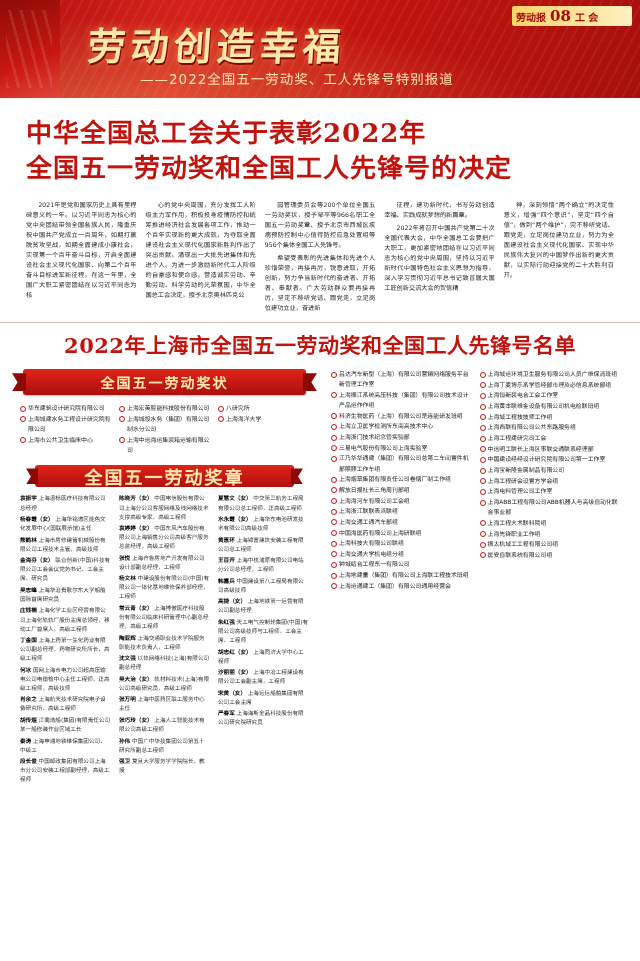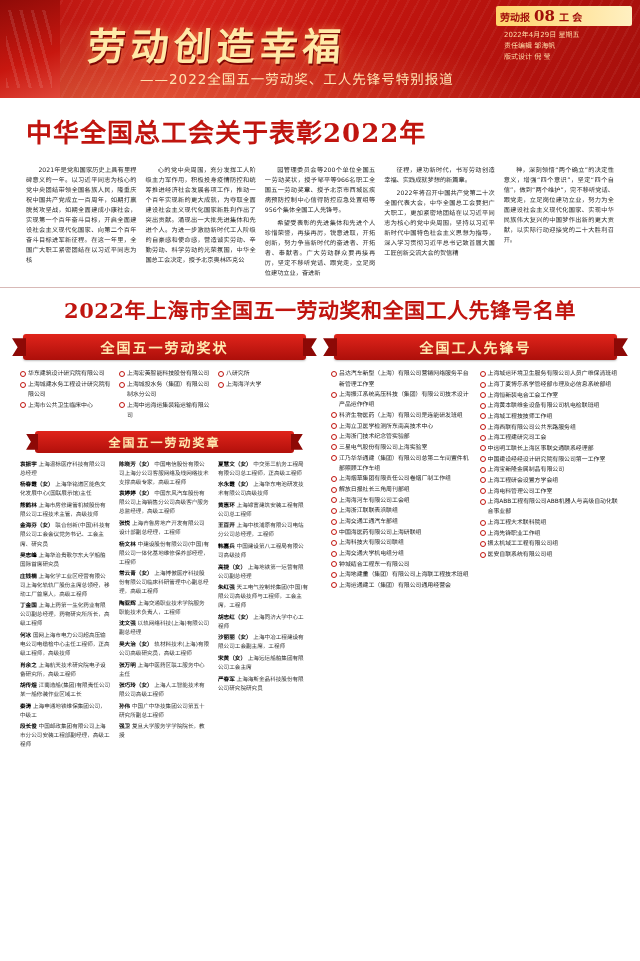--- a/index.html
+++ b/index.html
@@ -37,21 +37,21 @@
     font-weight:bold;font-size:38px;letter-spacing:5px;
     color:#ffe9a8;
     text-shadow:1px 2px 0 #7d0705, 0 0 8px rgba(255,210,110,.5);
     transform:skewX(-4deg);
   }
   .mh-sub{
     position:absolute;left:140px;top:68px;
     font-size:13.5px;letter-spacing:1px;color:#ffe2b0;font-weight:normal;
   }
   .mh-badge{
-    position:absolute;right:8px;top:6px;width:136px;height:20px;
+    position:absolute;right:8px;top:6px;width:120px;height:20px;
     background:linear-gradient(90deg,#ffd36a,#fff0c2);
     border-radius:2px;display:flex;align-items:center;
     color:#a00d09;font-size:10px;font-weight:bold;padding:0 4px;box-sizing:border-box;
     gap:4px;
   }
   .mh-badge .num{font-size:15px;font-family:"DejaVu Serif",serif;}
   .mh-info{
     position:absolute;right:8px;top:30px;width:128px;
     color:#ffdca8;font-size:7px;line-height:1.55;text-align:left;
   }
@@ -100,21 +100,21 @@
     background:#8d0906;
   }
   .ribbon:before{left:-11px;clip-path:polygon(0 0,100% 0,100% 100%,0 100%,40% 50%);}
   .ribbon:after{right:-11px;clip-path:polygon(0 0,100% 0,60% 50%,100% 100%,0 100%);}
 
   .sub-ribbon{
     position:relative;height:22px;margin:10px auto 7px;width:86%;
     background:linear-gradient(180deg,#e0241b,#b2100b);
     border-radius:3px;
     display:flex;align-items:center;justify-content:center;
-    color:#ffe9b0;font-weight:bold;font-size:12px;letter-spacing:2px;
+    color:#ffe9b0;font-weight:bold;font-size:18px;letter-spacing:2px;
     font-family:"DejaVu Serif",serif;
   }
   .sub-ribbon:before,.sub-ribbon:after{
     content:"";position:absolute;top:3px;width:12px;height:16px;background:#8d0906;
   }
   .sub-ribbon:before{left:-9px;clip-path:polygon(0 0,100% 0,100% 100%,0 100%,40% 50%);}
   .sub-ribbon:after{right:-9px;clip-path:polygon(0 0,100% 0,60% 50%,100% 100%,0 100%);}
 
   
   .namecols{display:flex;gap:8px;padding:0 6px;}
@@ -137,29 +137,25 @@
 
   <div class="masthead">
     <div class="mh-left"></div>
     <div class="mh-title">劳动创造幸福</div>
     <div class="mh-sub">——2022全国五一劳动奖、工人先锋号特别报道</div>
     <div class="mh-badge">
       <span>劳动报</span>
       <span class="num">08</span>
       <span>工 会</span>
     </div>
-    <div class="mh-info">
-      <div>2022年4月29日 星期五</div>
-      <div>责任编辑 邹海帆</div>
-      <div>版式设计 倪 莹</div>
-    </div>
   </div>
 
   <div class="headline-wrap">
     <div class="headline">中华全国总工会关于表彰2022年</div>
+    <div class="headline">全国五一劳动奖和全国工人先锋号的决定</div>
   </div>
 
   <div class="body-cols" id="article-body">
       <div class="bcol">
         <p>2021年是党和国家历史上具有里程碑意义的一年。以习近平同志为核心的党中央团结带领全国各族人民，隆重庆祝中国共产党成立一百周年，如期打赢脱贫攻坚战，如期全面建成小康社会，实现第一个百年奋斗目标，开启全面建设社会主义现代化国家、向第二个百年奋斗目标进军新征程。在这一年里，全国广大职工紧密团结在以习近平同志为核</p>
       </div>
       <div class="bcol">
         <p>心的党中央周围，充分发挥工人阶级主力军作用，积极投身疫情防控和统筹推进经济社会发展各项工作，推动一个百年实现新的更大成就，为夺取全面建设社会主义现代化国家新胜利作出了突出贡献。涌现出一大批先进集体和先进个人。为进一步激励新时代工人阶级的自豪感和使命感，营造诚实劳动、辛勤劳动、科学劳动的光荣氛围，中华全国总工会决定，授予北京奥林匹克公</p>
       </div>
       <div class="bcol">
@@ -259,21 +255,20 @@
             <div class="entry"><span class="nm">高捷（女）</span><span class="sub"> 上海地铁第一运营有限公司副总经理</span></div>
             <div class="entry"><span class="nm">朱红强</span><span class="sub"> 天工电气控制轮集团(中国)有限公司高级技师与工程师，工会主席，工程师</span></div>
             <div class="entry"><span class="nm">胡志红（女）</span><span class="sub"> 上海同济大学中心工程师</span></div>
             <div class="entry"><span class="nm">沙丽丽（女）</span><span class="sub"> 上海中冶工程建设有限公司工会副主席，工程师</span></div>
             <div class="entry"><span class="nm">宋黄（女）</span><span class="sub"> 上海远运船舶集团有限公司工会主席</span></div>
             <div class="entry"><span class="nm">严春军</span><span class="sub"> 上海海斯金品科技股份有限公司研究院研究员</span></div>
           </div>
         </div>
       </div>
       <div class="panel">
-        <div class="ribbon">全国工人先锋号</div>
         <div class="namecols">
           <div class="namecol">
             <div class="ni">
               <span class="bullet"></span>
               <span class="txt">吕达汽车新型（上海）有限公司营销网络服务平台新管理工作室</span>
             </div>
             <div class="ni">
               <span class="bullet"></span>
               <span class="txt">上海振江系统高压科技（集团）有限公司技术设计产品运作作组</span>
             </div>

